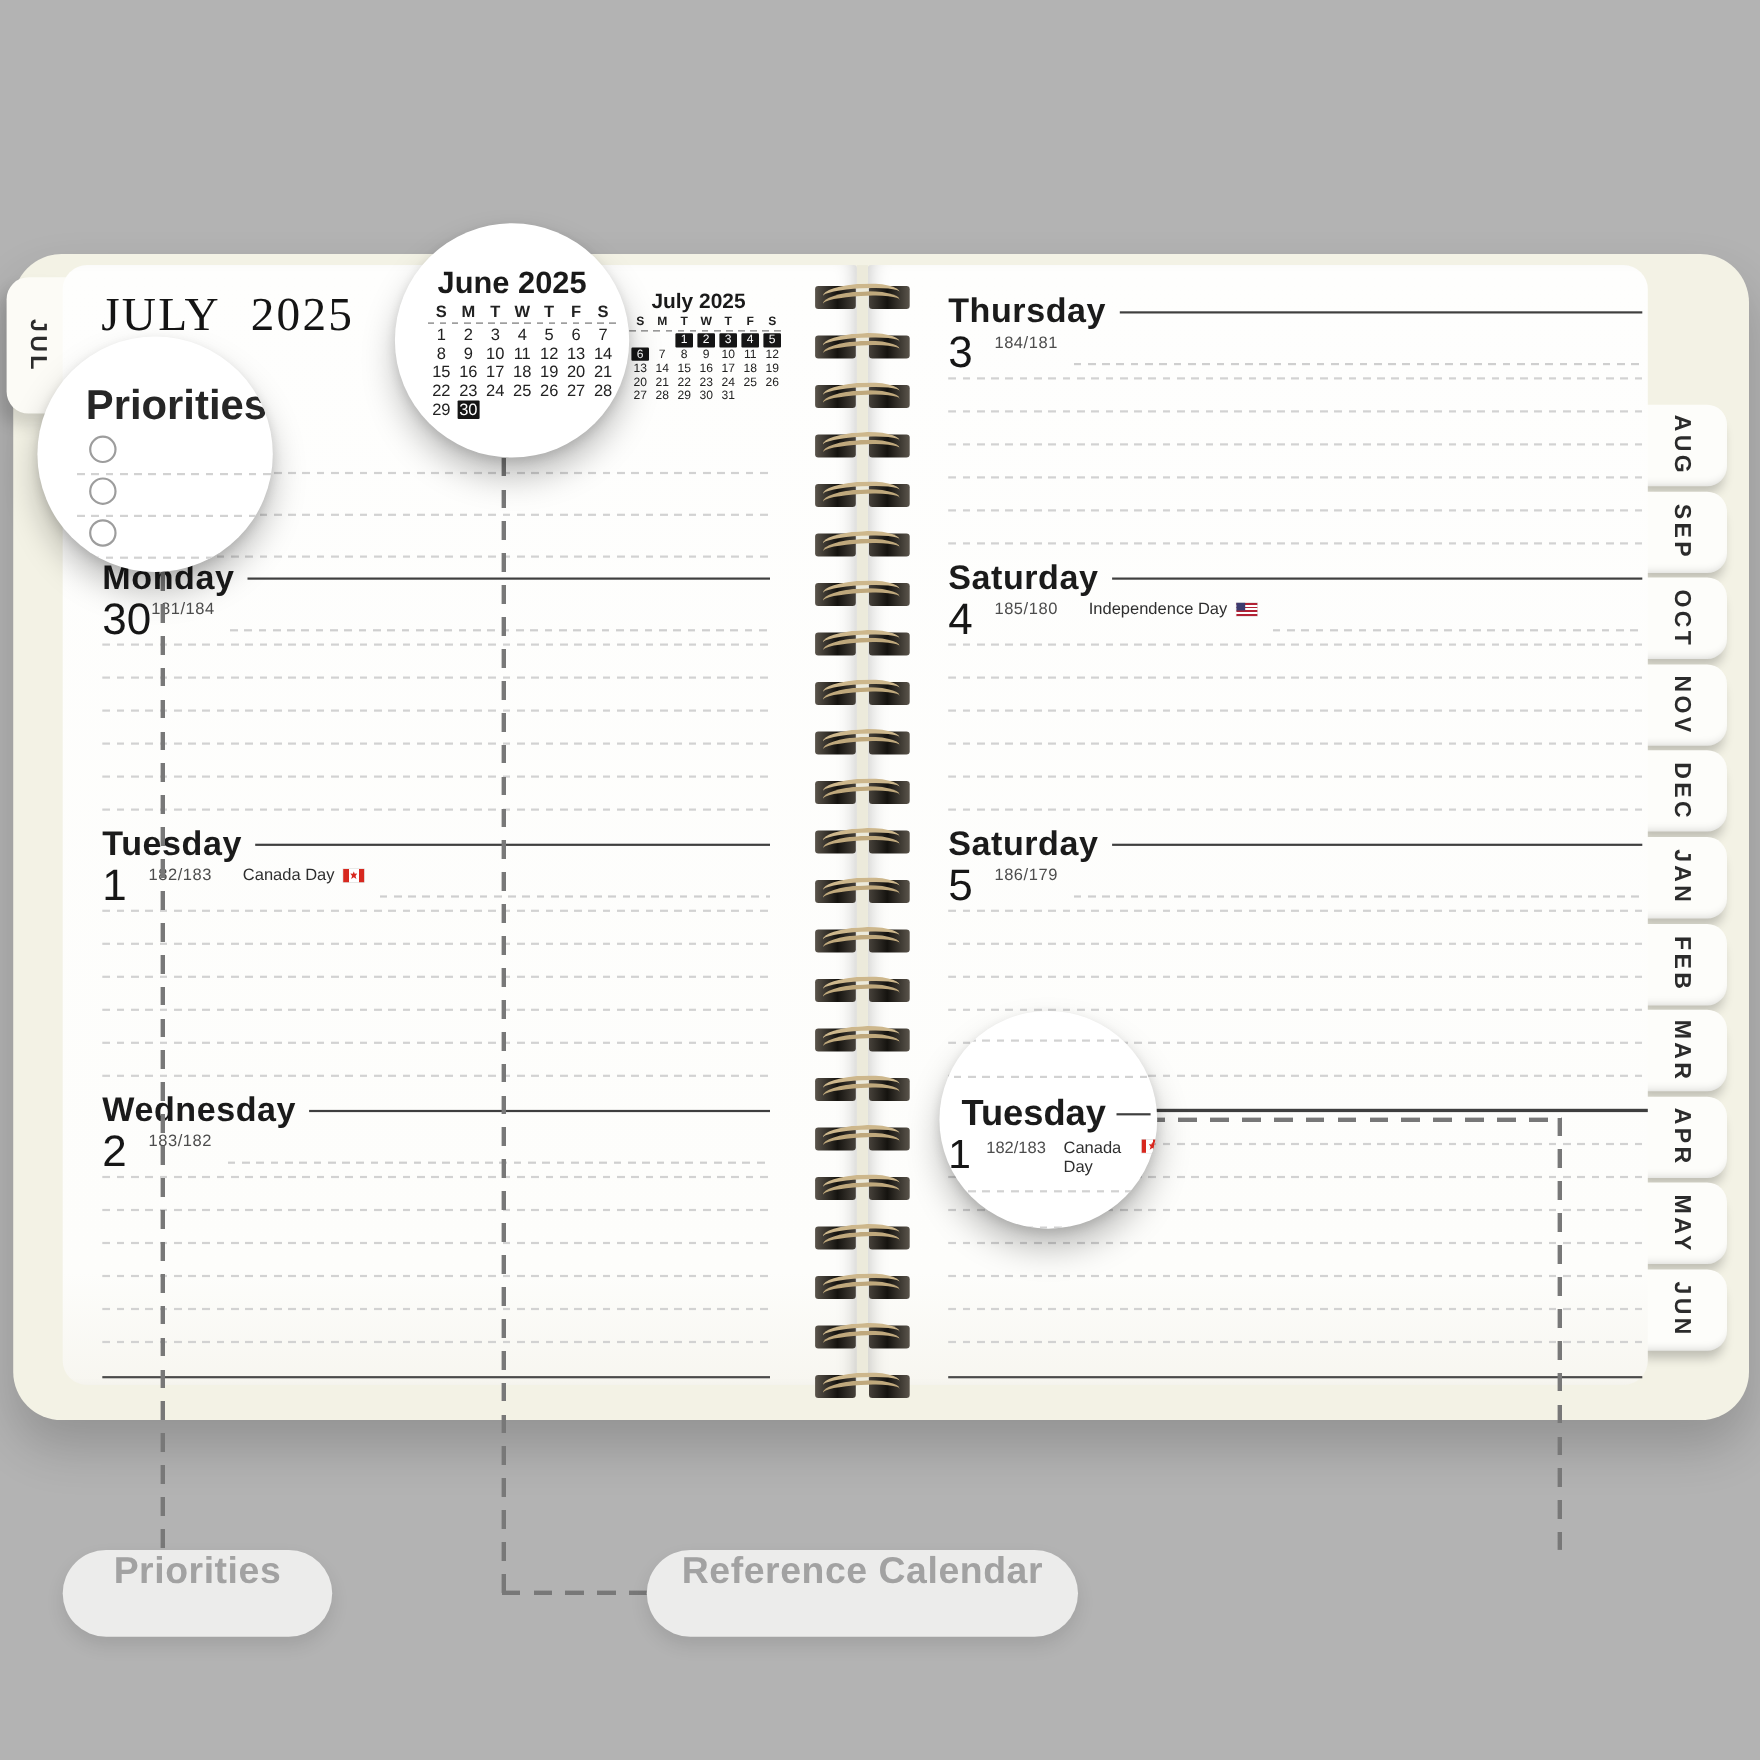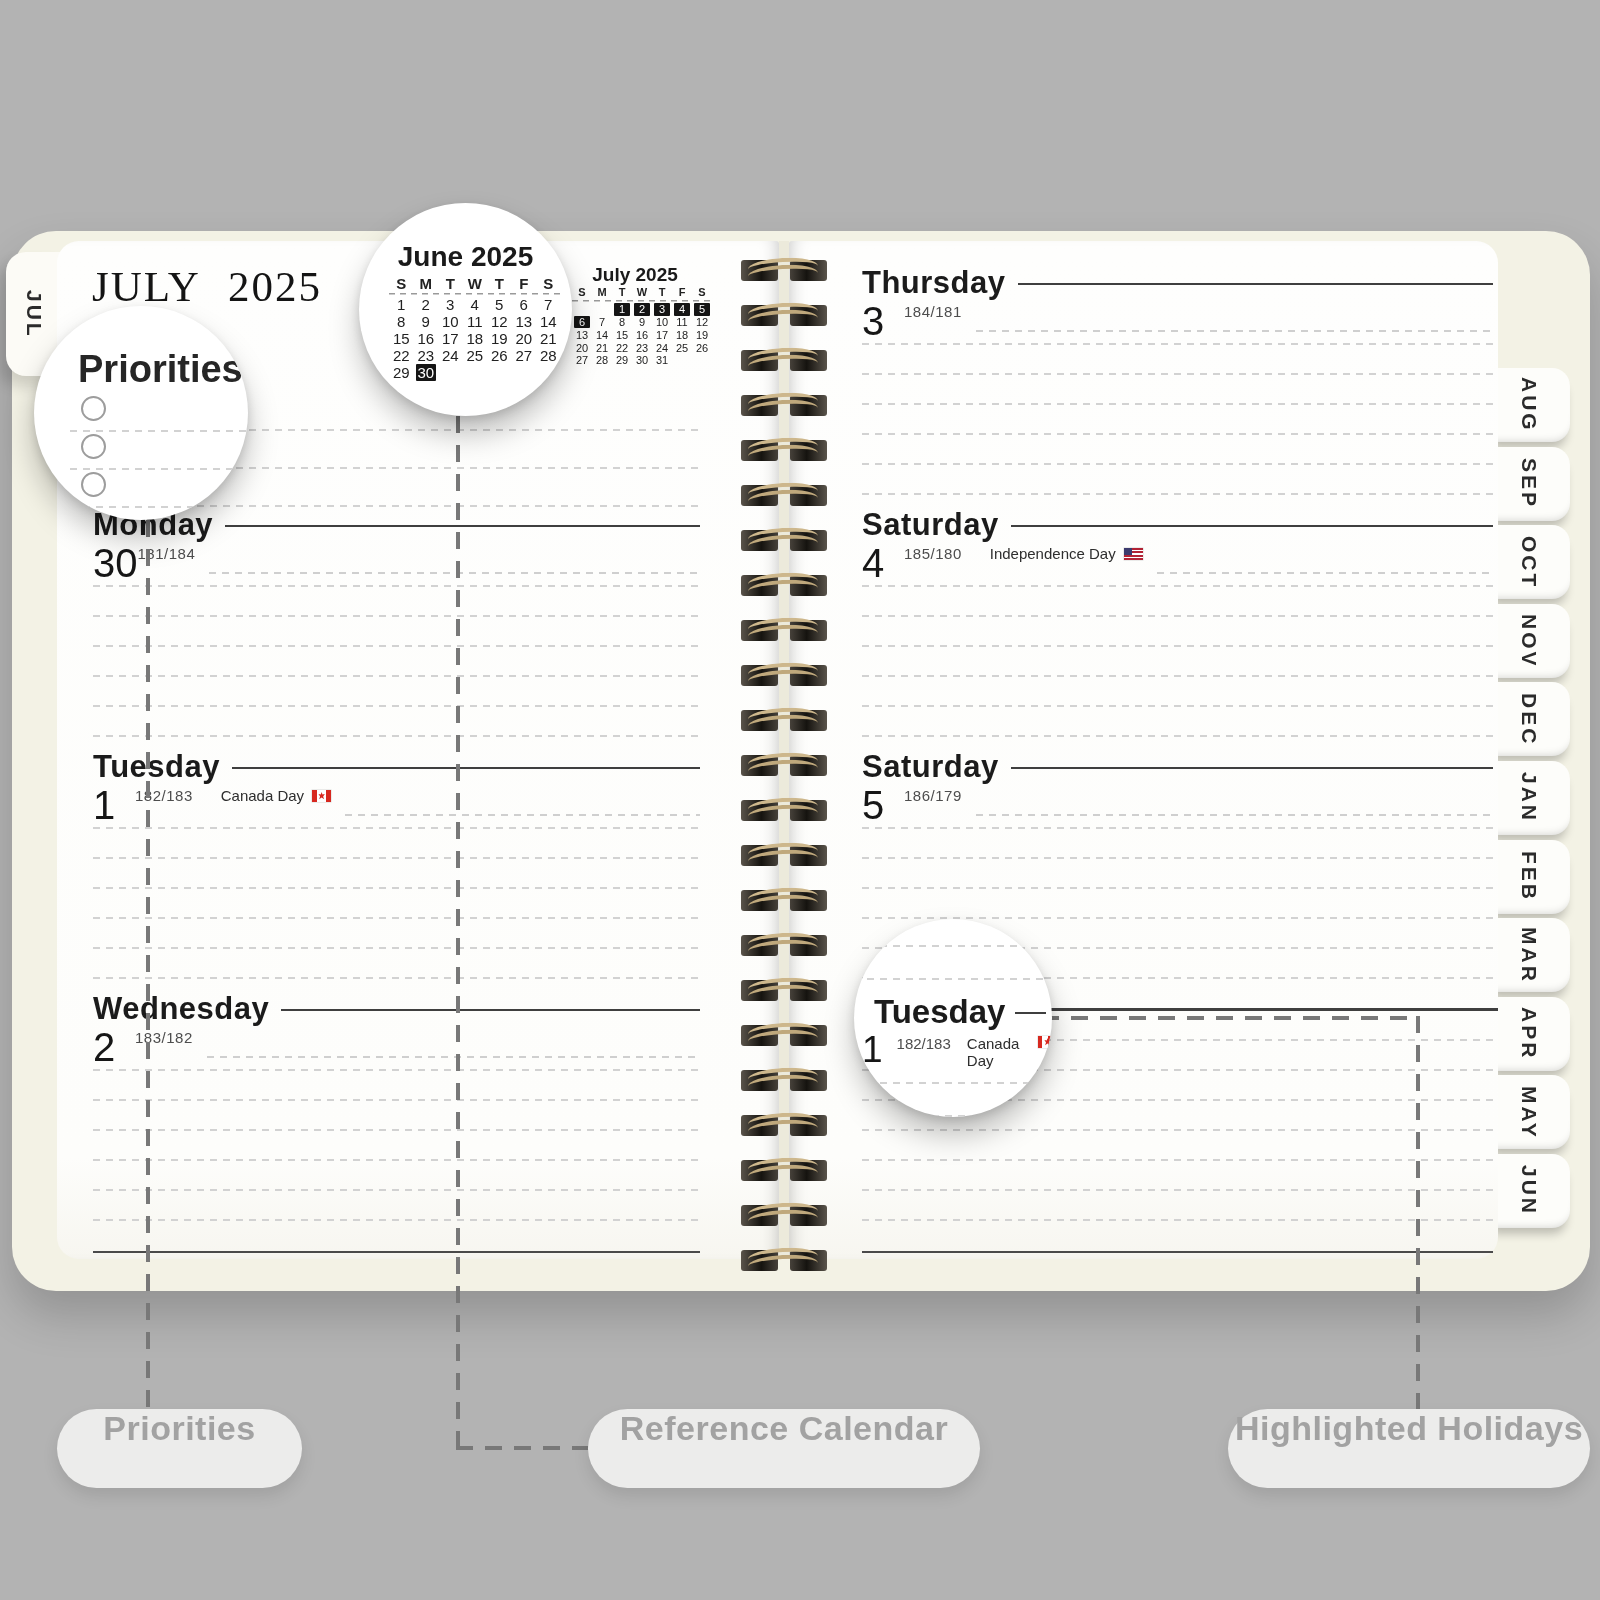--- a/index.html
+++ b/index.html
@@ -558,17 +558,14 @@
   <div class="dash-h" style="left:456px;top:1446px;width:132px;"></div>
   <div class="dash-h" style="left:1042px;top:1016px;width:378px;"></div>
   <div class="dash-v" style="left:1416px;top:1016px;height:393px;"></div>
 
   <div class="pill" style="left:57px;width:245px;">
     <span>Priorities</span>
   </div>
   <div class="pill" style="left:588px;width:392px;">
     <span>Reference Calendar</span>
   </div>
-  <div class="pill" style="left:1228px;width:362px;">
-    <span>Highlighted Holidays</span>
-  </div>
 
 </div>
 
 </body></html>

